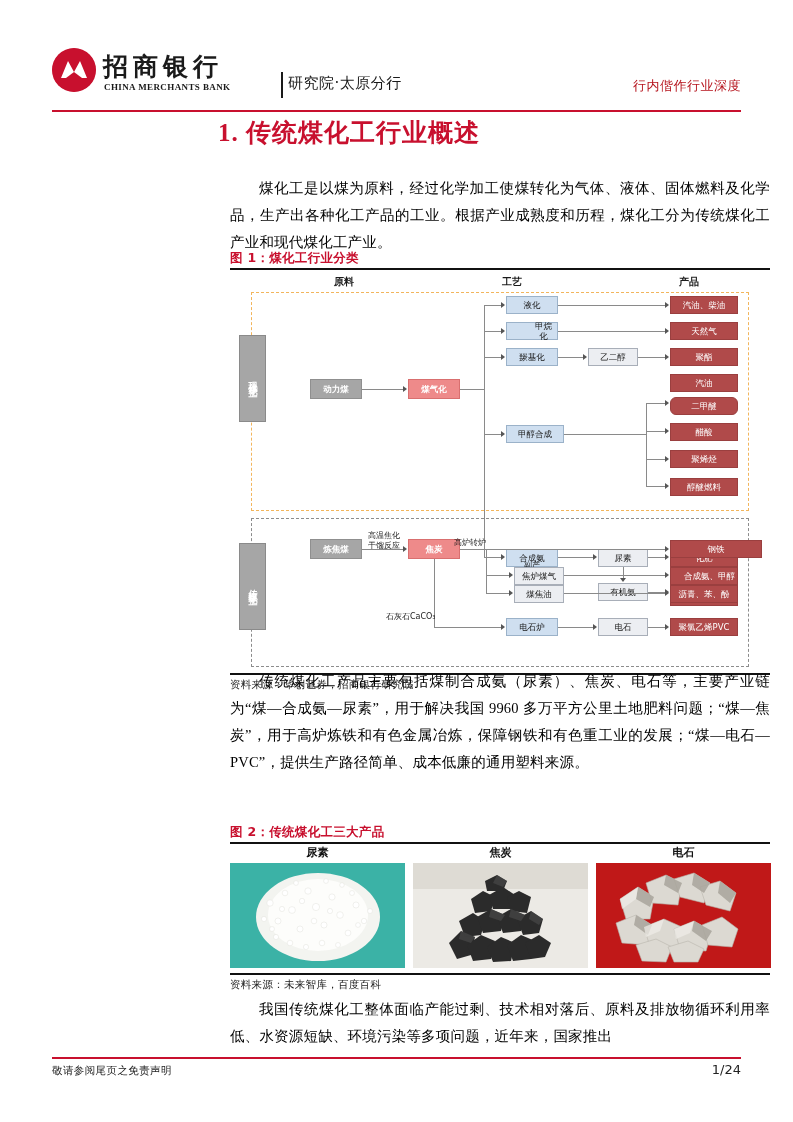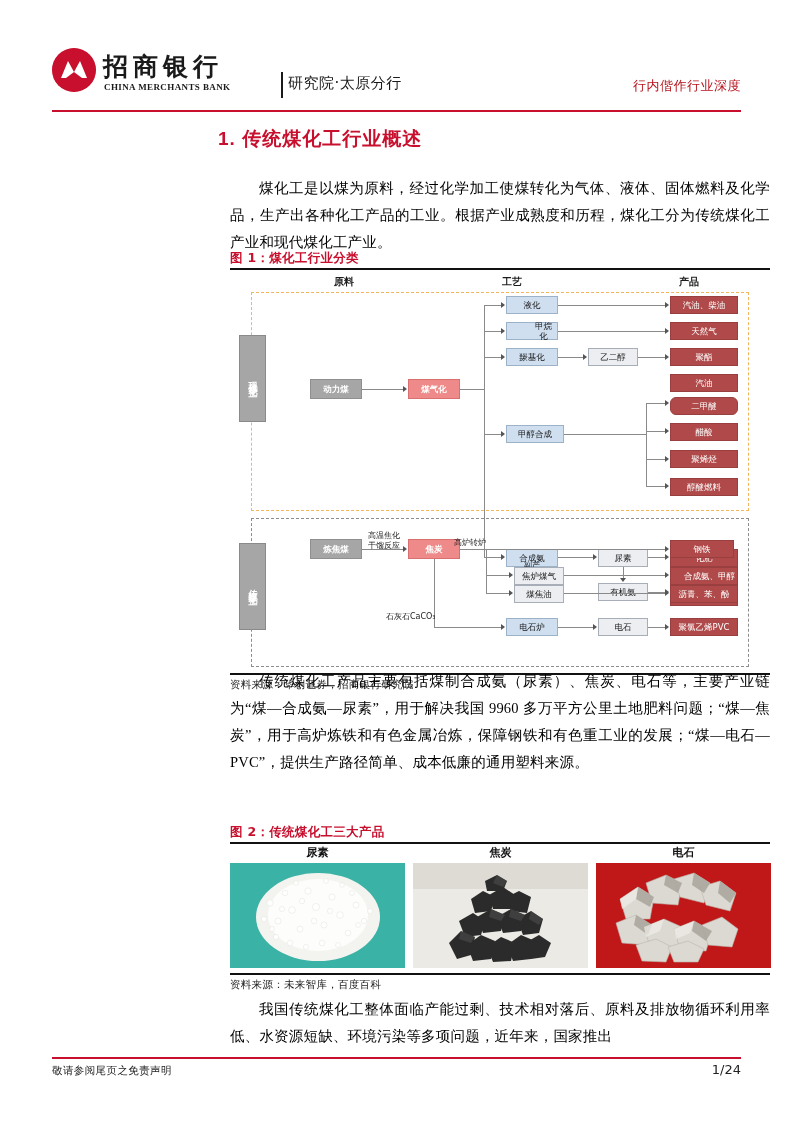--- a/index.html
+++ b/index.html
@@ -16,21 +16,21 @@
   .logo-mark svg{position:absolute;left:0;top:0;}
   .logo-cn{font-family:"DejaVu Sans","Liberation Sans",sans-serif;font-weight:bold;font-size:25px;letter-spacing:5px;color:#1a1a1a;line-height:1;margin-left:7px;}
   .logo-en{font-family:"Liberation Serif",serif;font-weight:bold;font-size:9px;letter-spacing:.4px;color:#1a1a1a;margin-left:8px;margin-top:3px;}
   .logo-text-col{display:flex;flex-direction:column;justify-content:flex-end;}
   .header-div{position:absolute;left:229px;top:24px;width:2px;height:26px;background:#1a1a1a;}
   .header-sub{position:absolute;left:236px;top:26px;font-family:"DejaVu Sans","Liberation Sans",sans-serif;font-size:15px;color:#1a1a1a;letter-spacing:.5px;}
   .header-right{position:absolute;right:0;top:29px;font-family:"DejaVu Sans","Liberation Sans",sans-serif;font-size:13px;color:#b5121b;letter-spacing:.5px;}
   .header-rule{position:absolute;left:52px;top:110px;width:689px;height:2px;background:#c8102e;}
 
   
-  .sec-title{position:absolute;left:218px;top:126px;font-family:Liberation Sans, sans-serif;font-size:19px;font-weight:bold;color:#c8102e;letter-spacing:1px;}
+  .sec-title{position:absolute;left:218px;top:116px;font-family:Liberation Serif, serif;font-size:25px;font-weight:bold;color:#c8102e;letter-spacing:1px;}
 
   
   .para{position:absolute;font-size:14.5px;line-height:27px;color:#000;text-align:justify;text-justify:inter-ideograph;letter-spacing:.2px;}
   .para p{margin:0;text-indent:2em;}
   #para1{left:230px;top:175px;width:540px;}
   #para2{left:230px;top:668px;width:540px;}
   #para3{left:230px;top:996px;width:540px;}
 
   
   .figcap{position:absolute;font-family:"DejaVu Sans","Liberation Sans",sans-serif;font-size:12.5px;font-weight:bold;color:#c8102e;letter-spacing:.3px;}
@@ -215,21 +215,21 @@
     <div class="elab" style="left:133px;top:256px;width:42px;">
       <span>高温焦化</span><br>
       <span>干馏反应</span>
     </div>
     <div class="nbox n-red" style="left:178px;top:264px;width:52px;height:20px;">焦炭</div>
 
     <div class="ln ln-h" style="left:230px;top:274px;width:26px;"></div>
     <div class="elab" style="left:224px;top:263px;">高炉转炉</div>
     <div class="ln ln-h" style="left:256px;top:274px;width:180px;"></div>
     <div class="arw" style="left:435px;top:271px;"></div>
-    <div class="nbox n-prod" style="left:440px;top:265px;width:64px;height:18px;">钢铁</div>
+    <div class="nbox n-prod" style="left:440px;top:265px;width:92px;height:18px;">钢铁</div>
 
     <div class="ln ln-v" style="left:256px;top:274px;height:44px;"></div>
     <div class="elab" style="left:261px;top:286px;margin-left:33px;">副产</div>
     <div class="ln ln-h" style="left:256px;top:300px;width:24px;"></div>
     <div class="arw" style="left:279px;top:297px;"></div>
     <div class="nbox n-pale" style="left:284px;top:292px;width:50px;height:18px;">焦炉煤气</div>
     <div class="ln ln-h" style="left:334px;top:300px;width:102px;"></div>
     <div class="arw" style="left:435px;top:297px;"></div>
     <div class="nbox n-prod" style="left:440px;top:292px;width:68px;height:18px;padding-left:12px;">合成氨、甲醇</div>
 

